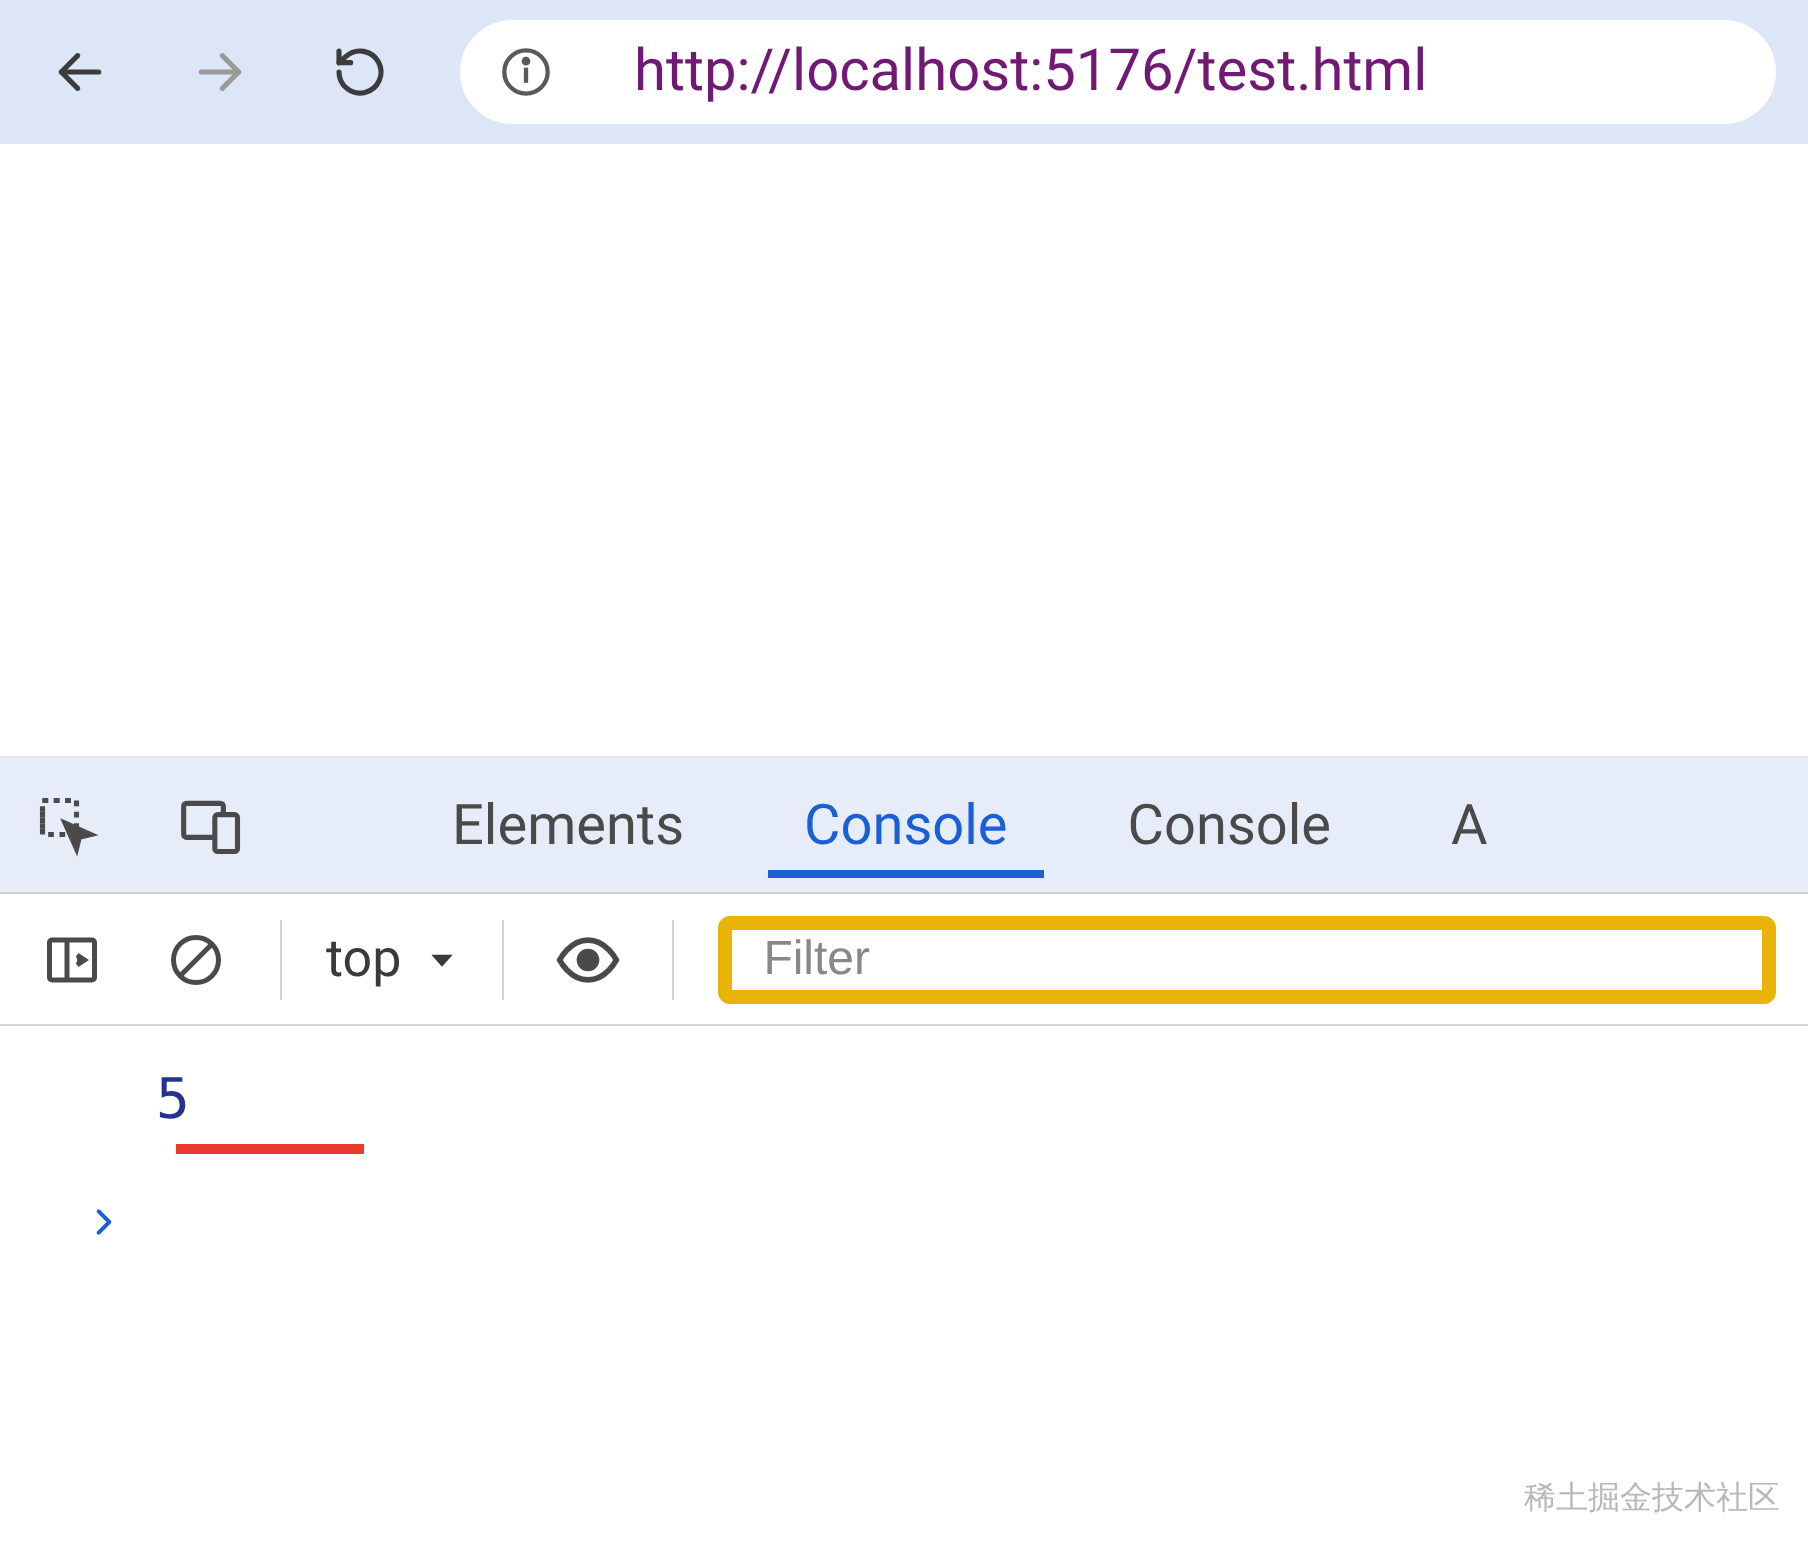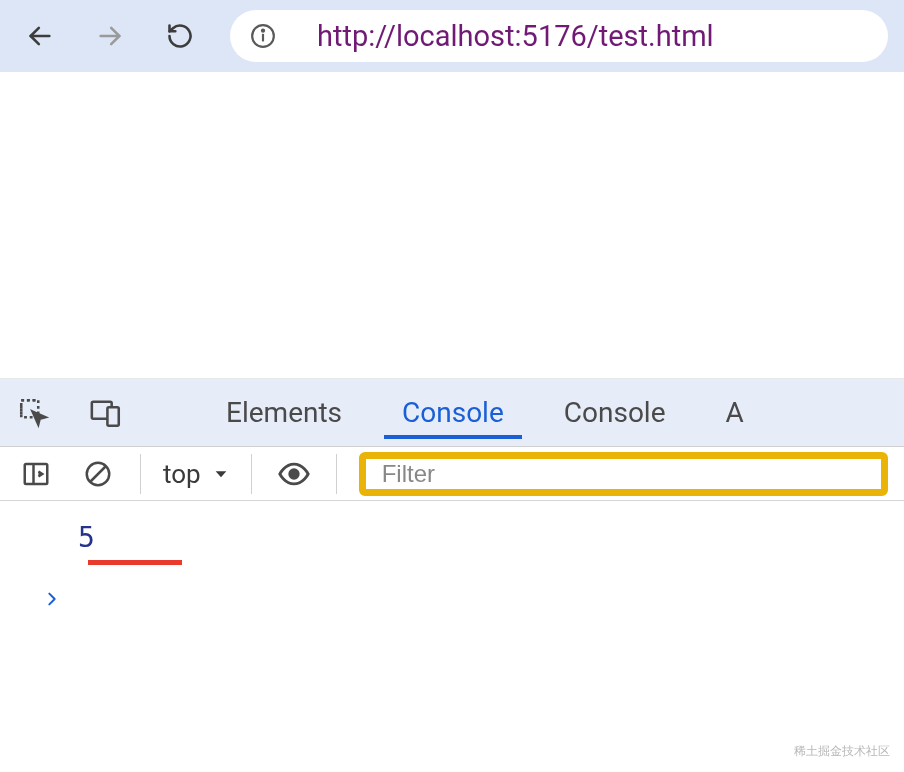--- a/index.html
+++ b/index.html
@@ -97,21 +97,21 @@
   left: 0;
   right: 0;
   height: 4px;
   background: #1a5fd6;
 }
 
 
 .console-toolbar {
   display: flex;
   align-items: center;
-  height: 54px;
+  height: 66px;
   padding: 0 16px;
   gap: 22px;
   border-bottom: 1px solid #d6d6d6;
 }
 .ct-icon {
   width: 40px;
   height: 40px;
   display: flex;
   align-items: center;
   justify-content: center;
@@ -166,21 +166,21 @@
 .prompt-line {
   margin-top: 26px;
   padding-left: 20px;
 }
 
 
 .watermark {
   position: absolute;
   bottom: 12px;
   right: 14px;
-  font-size: 12px;
+  font-size: 16px;
   color: #b8b8b8;
 }
 </style>
 </head>
 <body>
 
 <div class="browser-toolbar">
   <div class="nav-btn">
     <svg width="28" height="28" viewBox="0 0 24 24" fill="none" stroke="currentColor" stroke-width="2.2" stroke-linecap="round" stroke-linejoin="round">
       <line x1="20" y1="12" x2="4" y2="12"></line>

